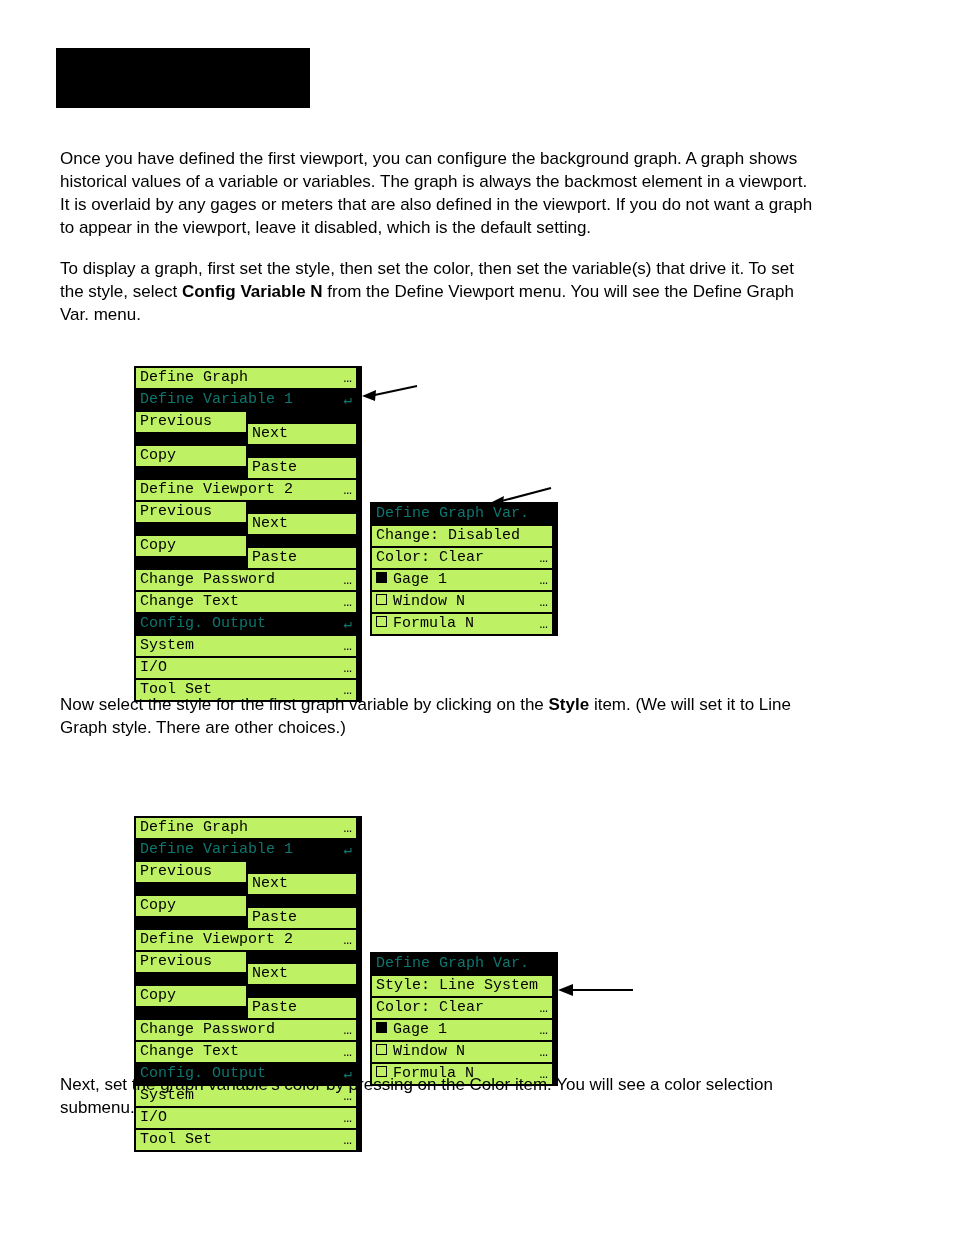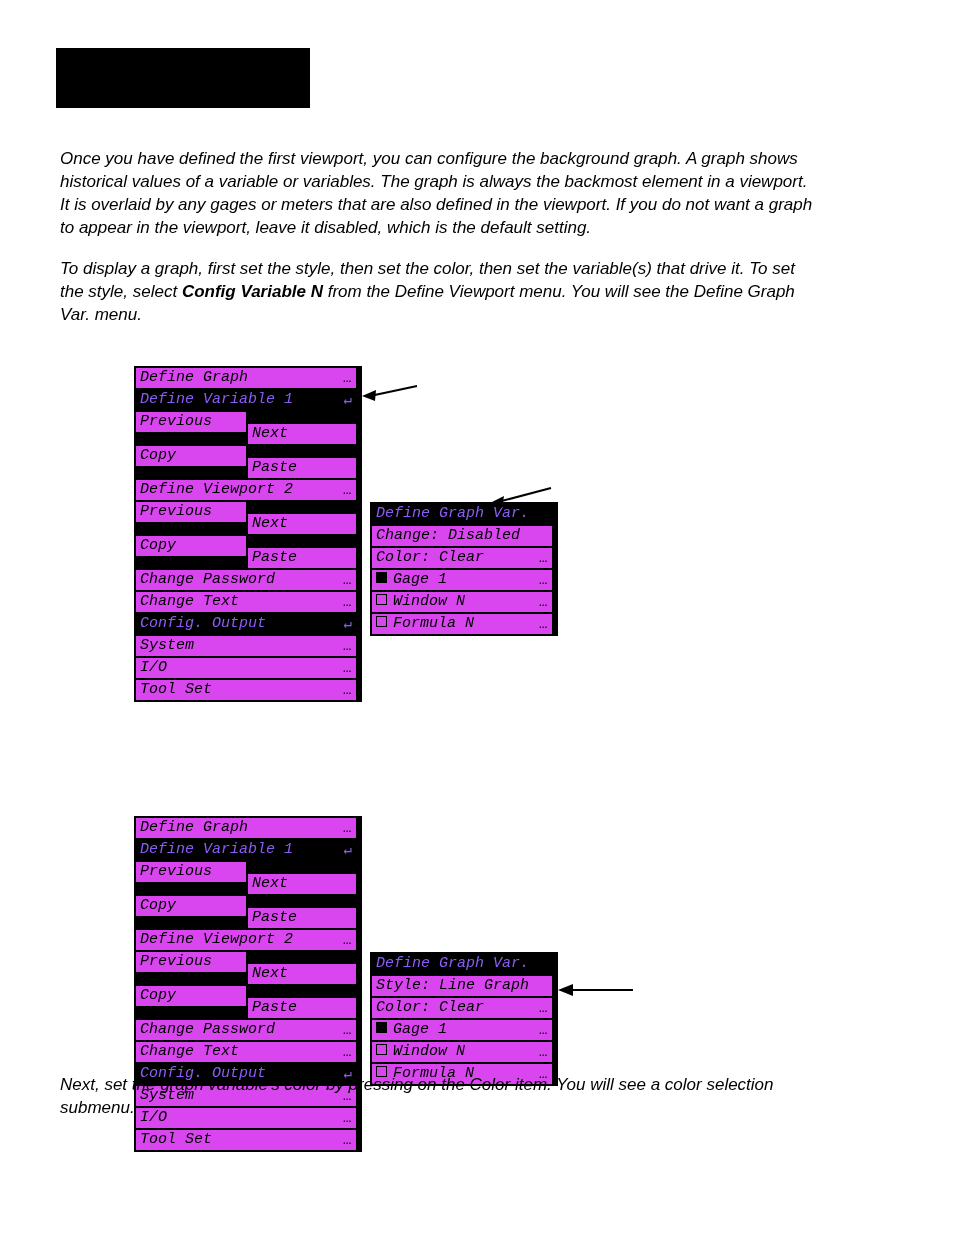--- a/index.html
+++ b/index.html
@@ -9,21 +9,20 @@
     font-family: "Helvetica Neue", Arial, sans-serif;
     font-size: 16px;
     line-height: 1.35;
     color: #000;
   }
   .page {
     width: 954px;
     height: 1235px;
     position: relative;
     box-sizing: border-box;
-    font-style: italic;
   }
   .black-block {
     position: absolute;
     left: 56px;
     top: 48px;
     width: 254px;
     height: 60px;
     background: #000;
   }
   .body-text {
@@ -49,33 +48,33 @@
     border: 2px solid #000;
     background: #000;
     user-select: none;
   }
   .menu .row {
     display: flex;
     border-top: 2px solid #000;
   }
   .menu .row:first-child { border-top: none; }
   .menu .cell {
-    background: #d946ef;
+    background: #bef264;
     color: #000;
     padding: 2px 4px 3px 4px;
     box-sizing: border-box;
     height: 20px;
     display: flex;
     align-items: center;
     white-space: nowrap;
     overflow: hidden;
   }
   .menu .cell.selected {
     background: #000;
-    color: #8b5cf6;
+    color: #0f766e;
   }
   .menu .full { width: 220px; justify-content: space-between; }
   .menu .half { width: 110px; }
   .menu .half + .half { border-left: 2px solid #000; margin-top: 12px; }
   .menu .glyph { font-size: 14px; }
 
   .menuA1 { left: 134px; top: 366px; width: 224px; }
   .menuA2 { left: 370px; top: 502px; width: 184px; }
   .menuA2 .full { width: 180px; }
 
@@ -226,20 +225,25 @@
         <polygon points="0,15 14,9 13,20" fill="#000"></polygon>
       </svg>
   </div>
   <div class="arrow" style="left:486px; top:482px; width:70px; height:30px;">
     <svg width="70" height="30">
         <line x1="65" y1="6" x2="12" y2="20" stroke="#000" stroke-width="2"></line>
         <polygon points="2,22 18,14 16,26" fill="#000"></polygon>
       </svg>
   </div>
 
+  <div class="body-text block-b">
+    <p>
+      <span>Now select the style for the first graph variable by clicking on the </span><strong>Style</strong><span> item. (We will set it to Line Graph style. There are other choices.)</span>
+    </p>
+  </div>
 
   <div class="menu menuB1">
     <div class="row">
         <div class="cell full">
           <span>Define Graph</span>
           <span class="glyph">…</span>
         </div>
       </div>
     <div class="row">
         <div class="cell full selected">
@@ -309,21 +313,21 @@
 
   <div class="menu menuB2">
     <div class="row">
         <div class="cell full selected sel">
           <span>Define Graph Var.</span>
           <span></span>
         </div>
       </div>
     <div class="row">
         <div class="cell full">
-          <span>Style: Line Graph</span>
+          <span>Style: Line System</span>
           <span></span>
         </div>
       </div>
     <div class="row">
         <div class="cell full">
           <span>Color: Clear</span>
           <span class="glyph">…</span>
         </div>
       </div>
     <div class="row">

